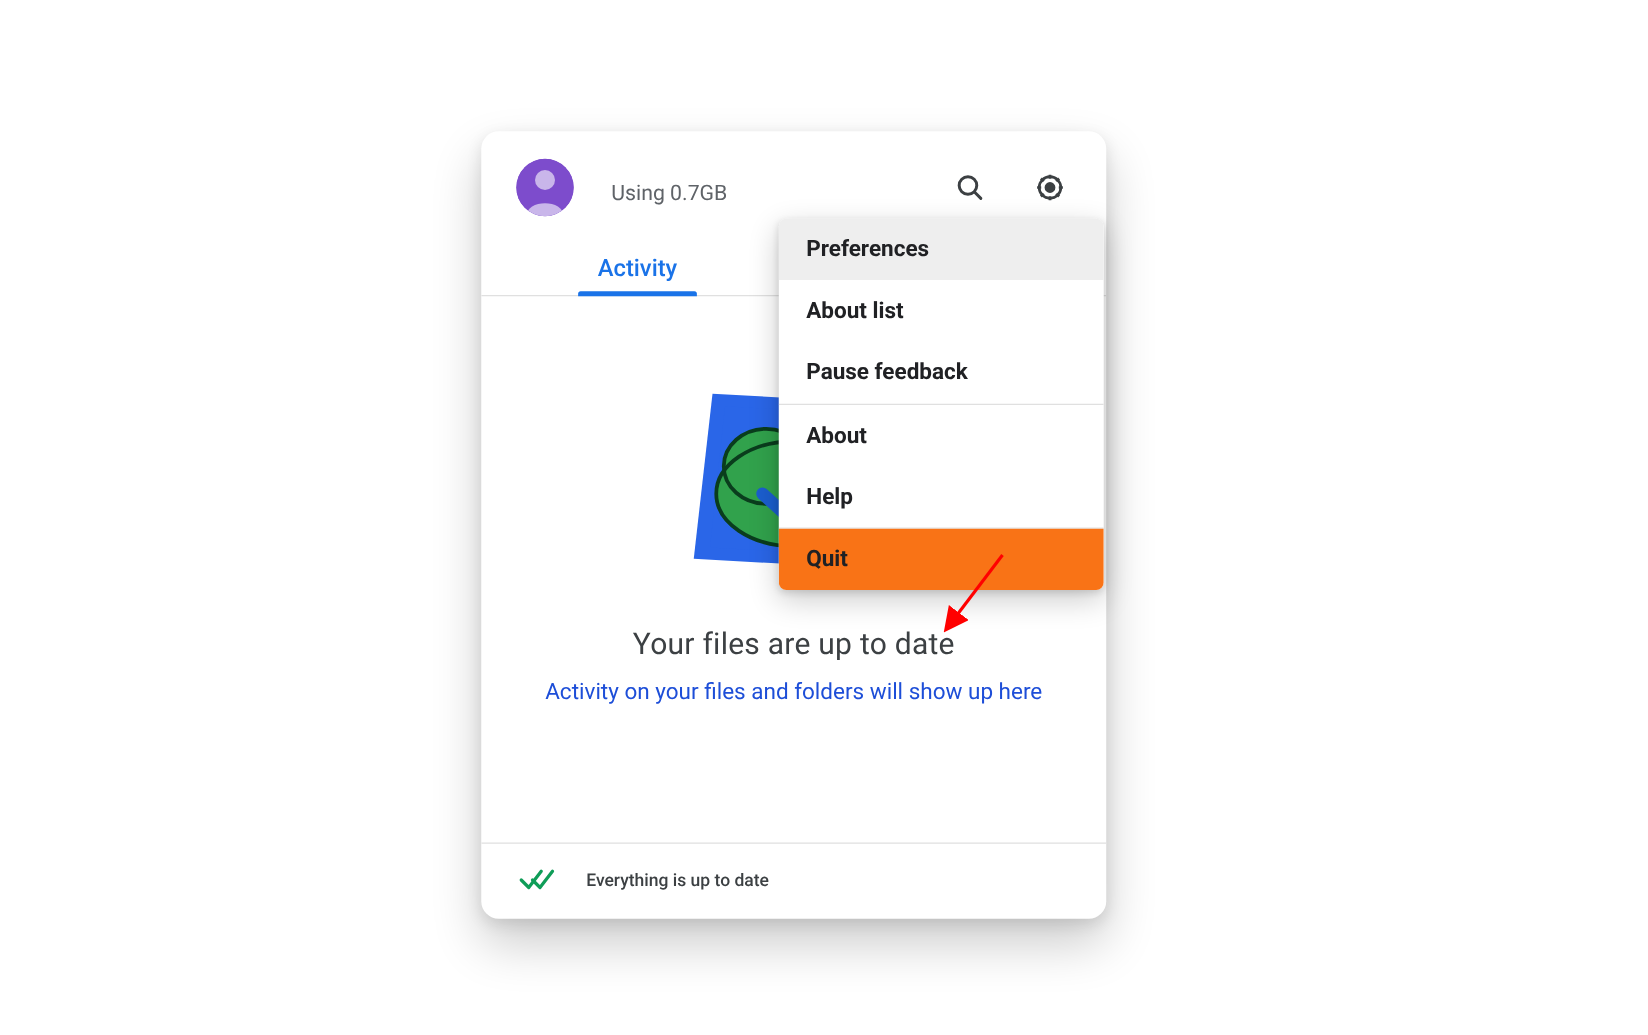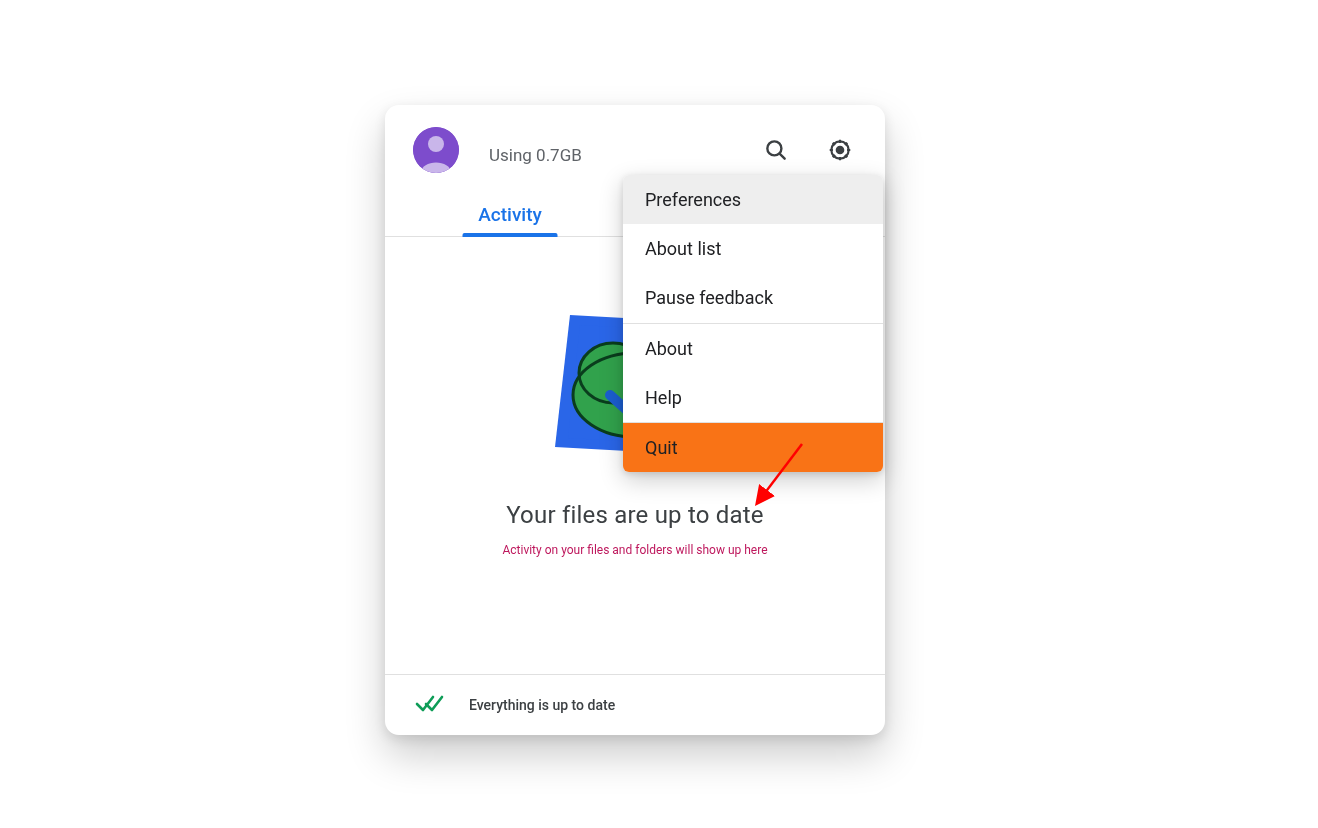--- a/index.html
+++ b/index.html
@@ -108,22 +108,22 @@
   }
   .content h2 {
     margin: 0;
     font-weight: 400;
     color: #3c4043;
     font-size: 24px;
     letter-spacing: 0.2px;
   }
   .content p {
     margin: 14px 0 0 0;
-    color: #be185d;
-    font-size: 12px;
+    color: #1d4ed8;
+    font-size: 18px;
   }
 
   
   .footer {
     position: absolute;
     left: 0; right: 0; bottom: 0;
     border-top: 1px solid #e0e0e0;
     padding: 18px 30px;
     display: flex;
     align-items: center;
@@ -148,20 +148,21 @@
     border-radius: 6px;
     box-shadow: 0 8px 24px rgba(0,0,0,0.20), 0 2px 6px rgba(0,0,0,0.12);
     overflow: hidden;
     font-size: 18px;
     color: #202124;
   }
   .menu .item {
     padding: 12px 22px;
     cursor: pointer;
     line-height: 1.4;
+    font-weight: bold;
   }
   .menu .item.hover {
     background: #eeeeee;
   }
   .menu .item.dim {
     background: #f97316;
   }
   .menu .divider {
     height: 1px;
     background: #e0e0e0;

